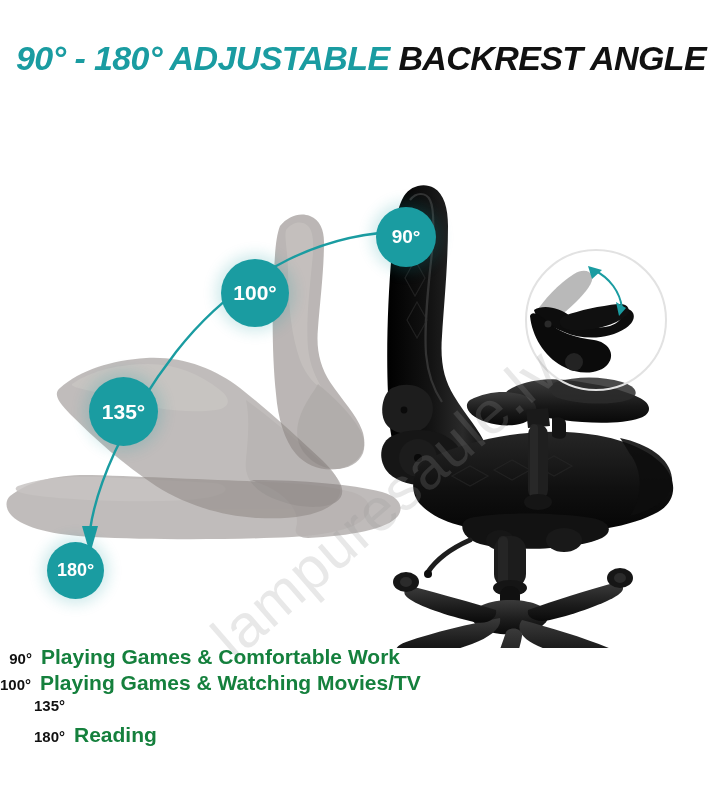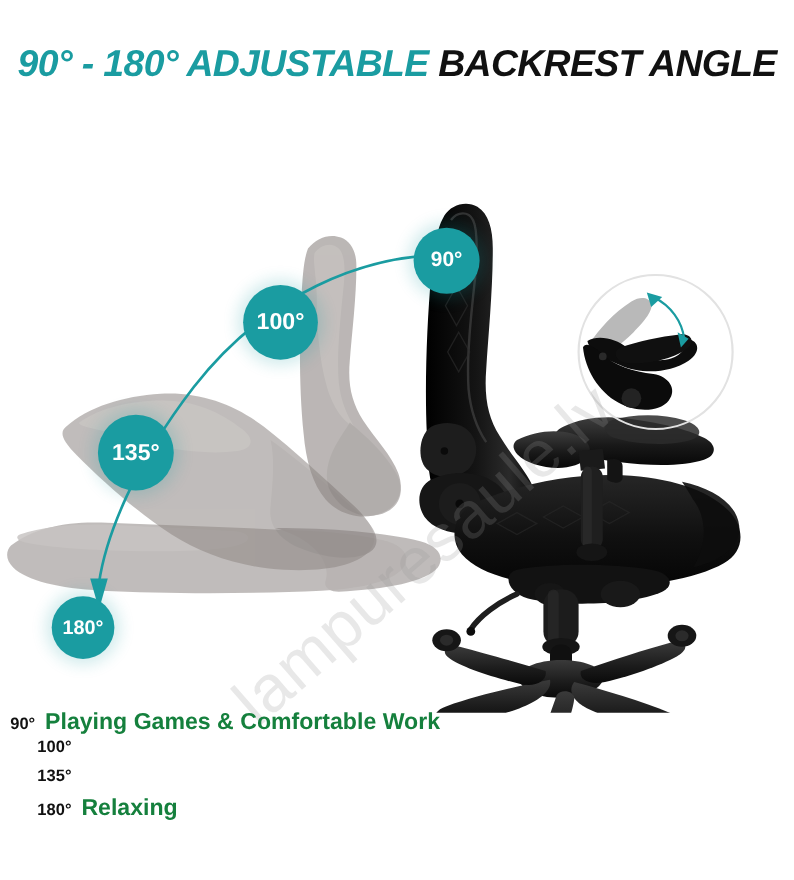--- a/index.html
+++ b/index.html
@@ -262,26 +262,27 @@
 
   <div id="legend">
 
     <div class="legend-row">
       <div class="legend-deg">90°</div>
       <div class="legend-desc">Playing Games &amp; Comfortable Work</div>
     </div>
 
     <div class="legend-row">
       <div class="legend-deg">100°</div>
+      <div class="legend-desc">Playing Games &amp; Watching Movies/TV</div>
     </div>
 
     <div class="legend-row">
       <div class="legend-deg">135°</div>
     </div>
 
     <div class="legend-row">
       <div class="legend-deg">180°</div>
-      <div class="legend-desc">Relaxing</div>
+      <div class="legend-desc">Reading</div>
     </div>
 
   </div>
 
 </div>
 
 </body></html>

